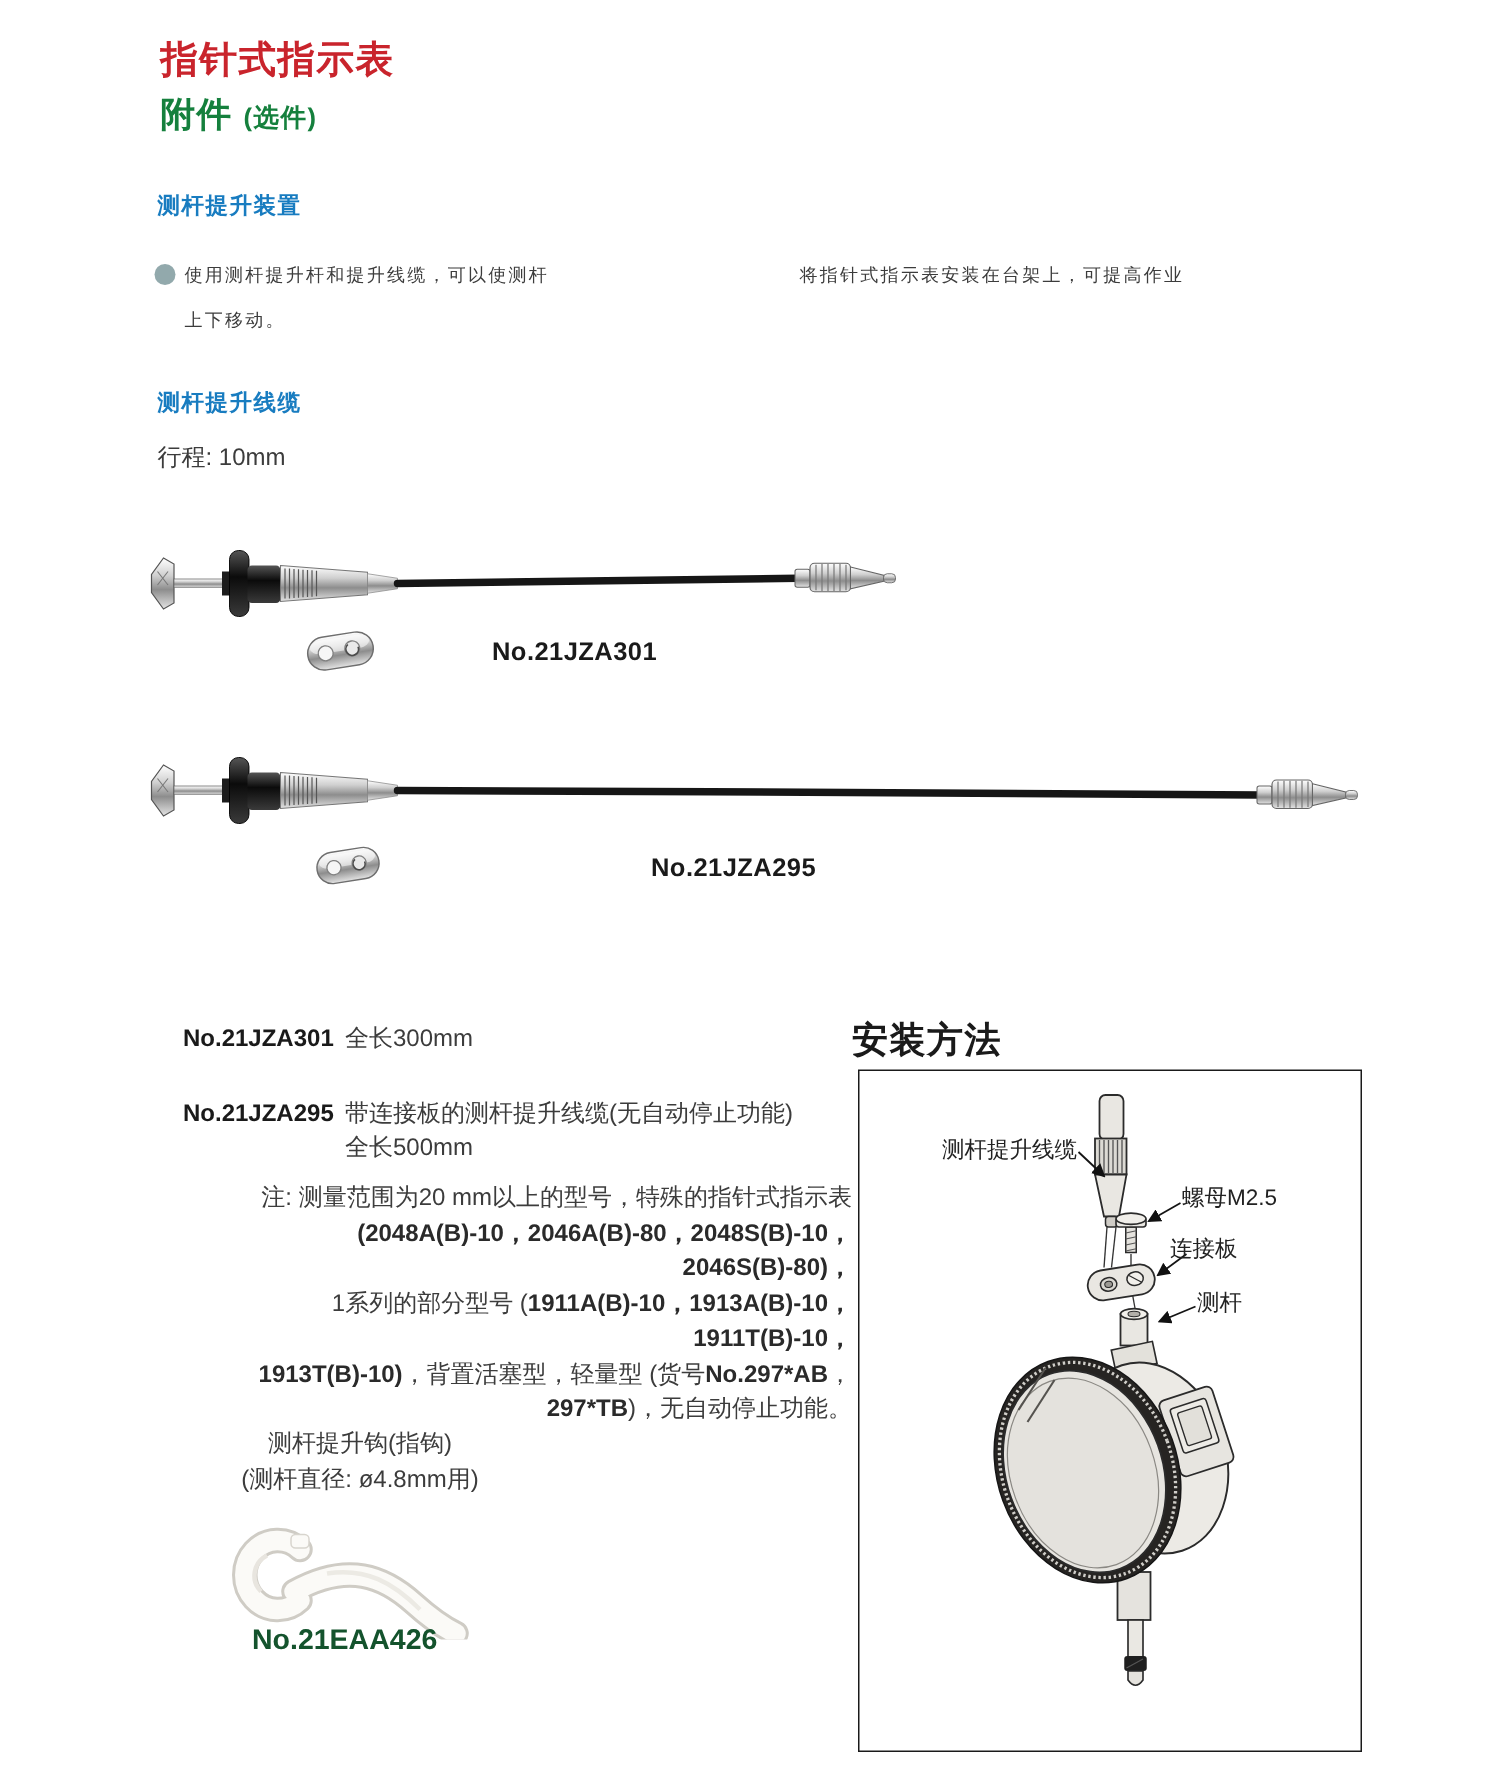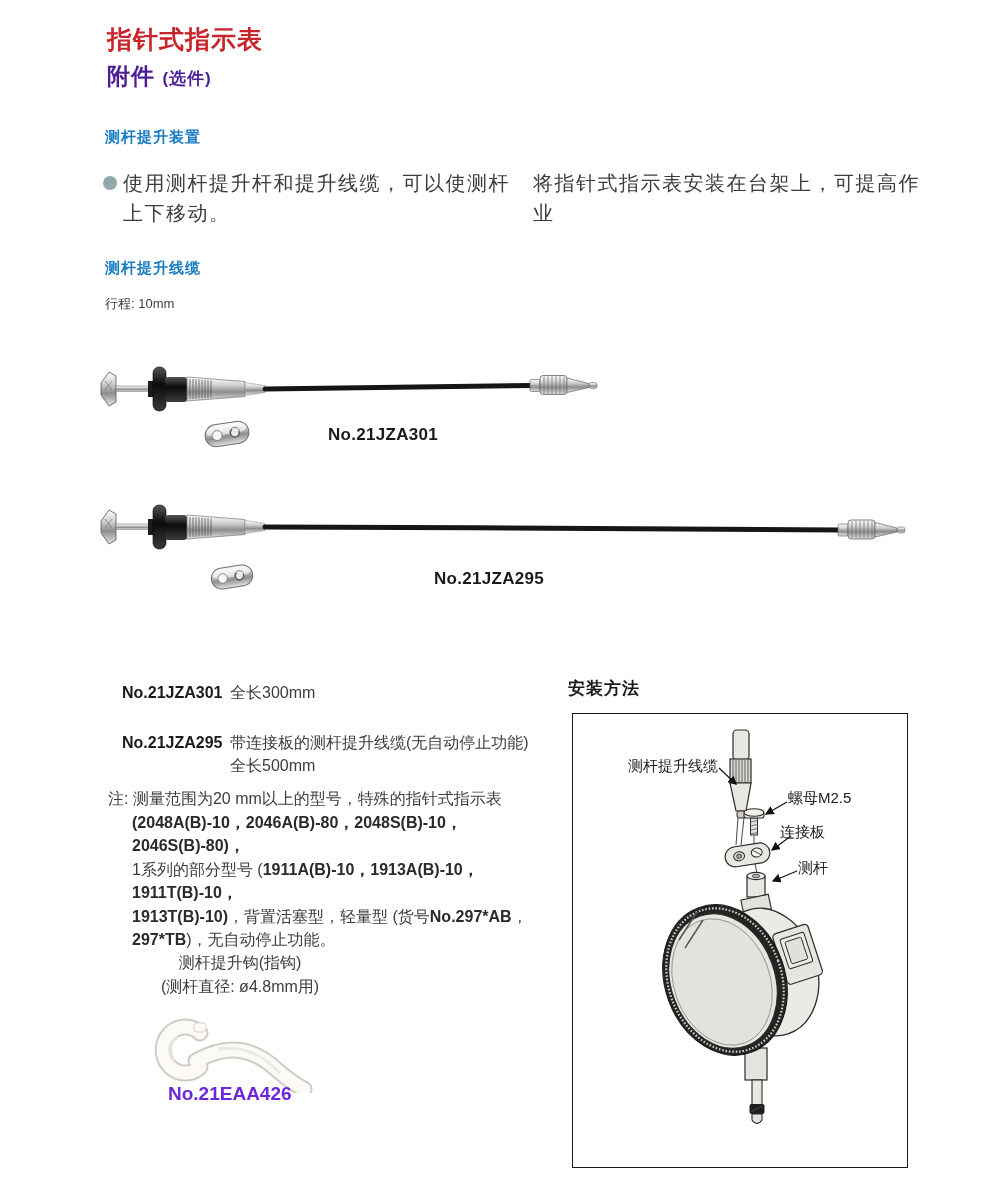--- a/index.html
+++ b/index.html
@@ -1,36 +1,36 @@
 <!DOCTYPE html>
 <html><head>
 <meta charset="utf-8">
 <style>
   html,body{margin:0;padding:0;background:#ffffff;}
   body{font-family:"Liberation Sans","DejaVu Sans",sans-serif;color:#3a3a3a;}
   .page{position:relative;width:1000px;height:1182px;margin:15px auto;background:#fff;overflow:hidden;}
   .abs{position:absolute;}
   .title{font-size:25px;font-weight:bold;color:#c9242c;letter-spacing:1px;}
-  .subtitle{font-size:23px;font-weight:bold;color:#4c1d95;letter-spacing:1px;}
+  .subtitle{font-size:23px;font-weight:bold;color:#15803d;letter-spacing:1px;}
   .subtitle .paren{font-size:17px;}
   h2.sec{margin:0;font-size:15px;font-weight:bold;color:#187cc0;letter-spacing:1px;}
-  .body-text{font-size:20px;line-height:30px;letter-spacing:1.5px;color:#3c3c3c;}
+  .body-text{font-size:12px;line-height:30px;letter-spacing:1.5px;color:#3c3c3c;}
   .bullet-par{padding-left:20px;}
   .bullet-dot{position:absolute;left:0;top:8px;width:14px;height:14px;border-radius:50%;background:#92a9ac;}
-  .stroke-text{font-size:13px;color:#3c3c3c;}
+  .stroke-text{font-size:16px;color:#3c3c3c;}
   .fig-label{font-size:17px;font-weight:bold;color:#1a1a1a;letter-spacing:0.3px;}
   .prod-row{display:flex;font-size:16px;line-height:23px;color:#3c3c3c;}
   .prod-no{width:108px;font-weight:bold;color:#1a1a1a;flex:none;}
-  .note{font-size:16px;line-height:23.5px;color:#3c3c3c;}
+  .note{font-size:16px;line-height:23.5px;color:#3c3c3c;text-align:right;}
   .note .nline{padding-left:24px;}
   .note .nline.first{text-indent:-24px;}
   .note .b{font-weight:bold;color:#2a2a2a;}
   .hook-cap{font-size:16px;line-height:24px;text-align:center;color:#3c3c3c;}
-  .hook-no{font-size:19px;font-weight:bold;color:#6d28d9;}
-  .install-h{font-size:17px;font-weight:bold;color:#1a1a1a;letter-spacing:1px;}
+  .hook-no{font-size:19px;font-weight:bold;color:#14532d;}
+  .install-h{font-size:24px;font-weight:bold;color:#1a1a1a;letter-spacing:1px;}
   .install-box{border:1.5px solid #1a1a1a;background:#fff;}
   .diag-label{font-size:15px;color:#222;white-space:nowrap;}
 </style>
 </head>
 <body>
 
 <div class="page">
 
   <div class="abs title" style="left:107px;top:8px;">指针式指示表</div>
   <div class="abs subtitle" style="left:107px;top:46px;">

